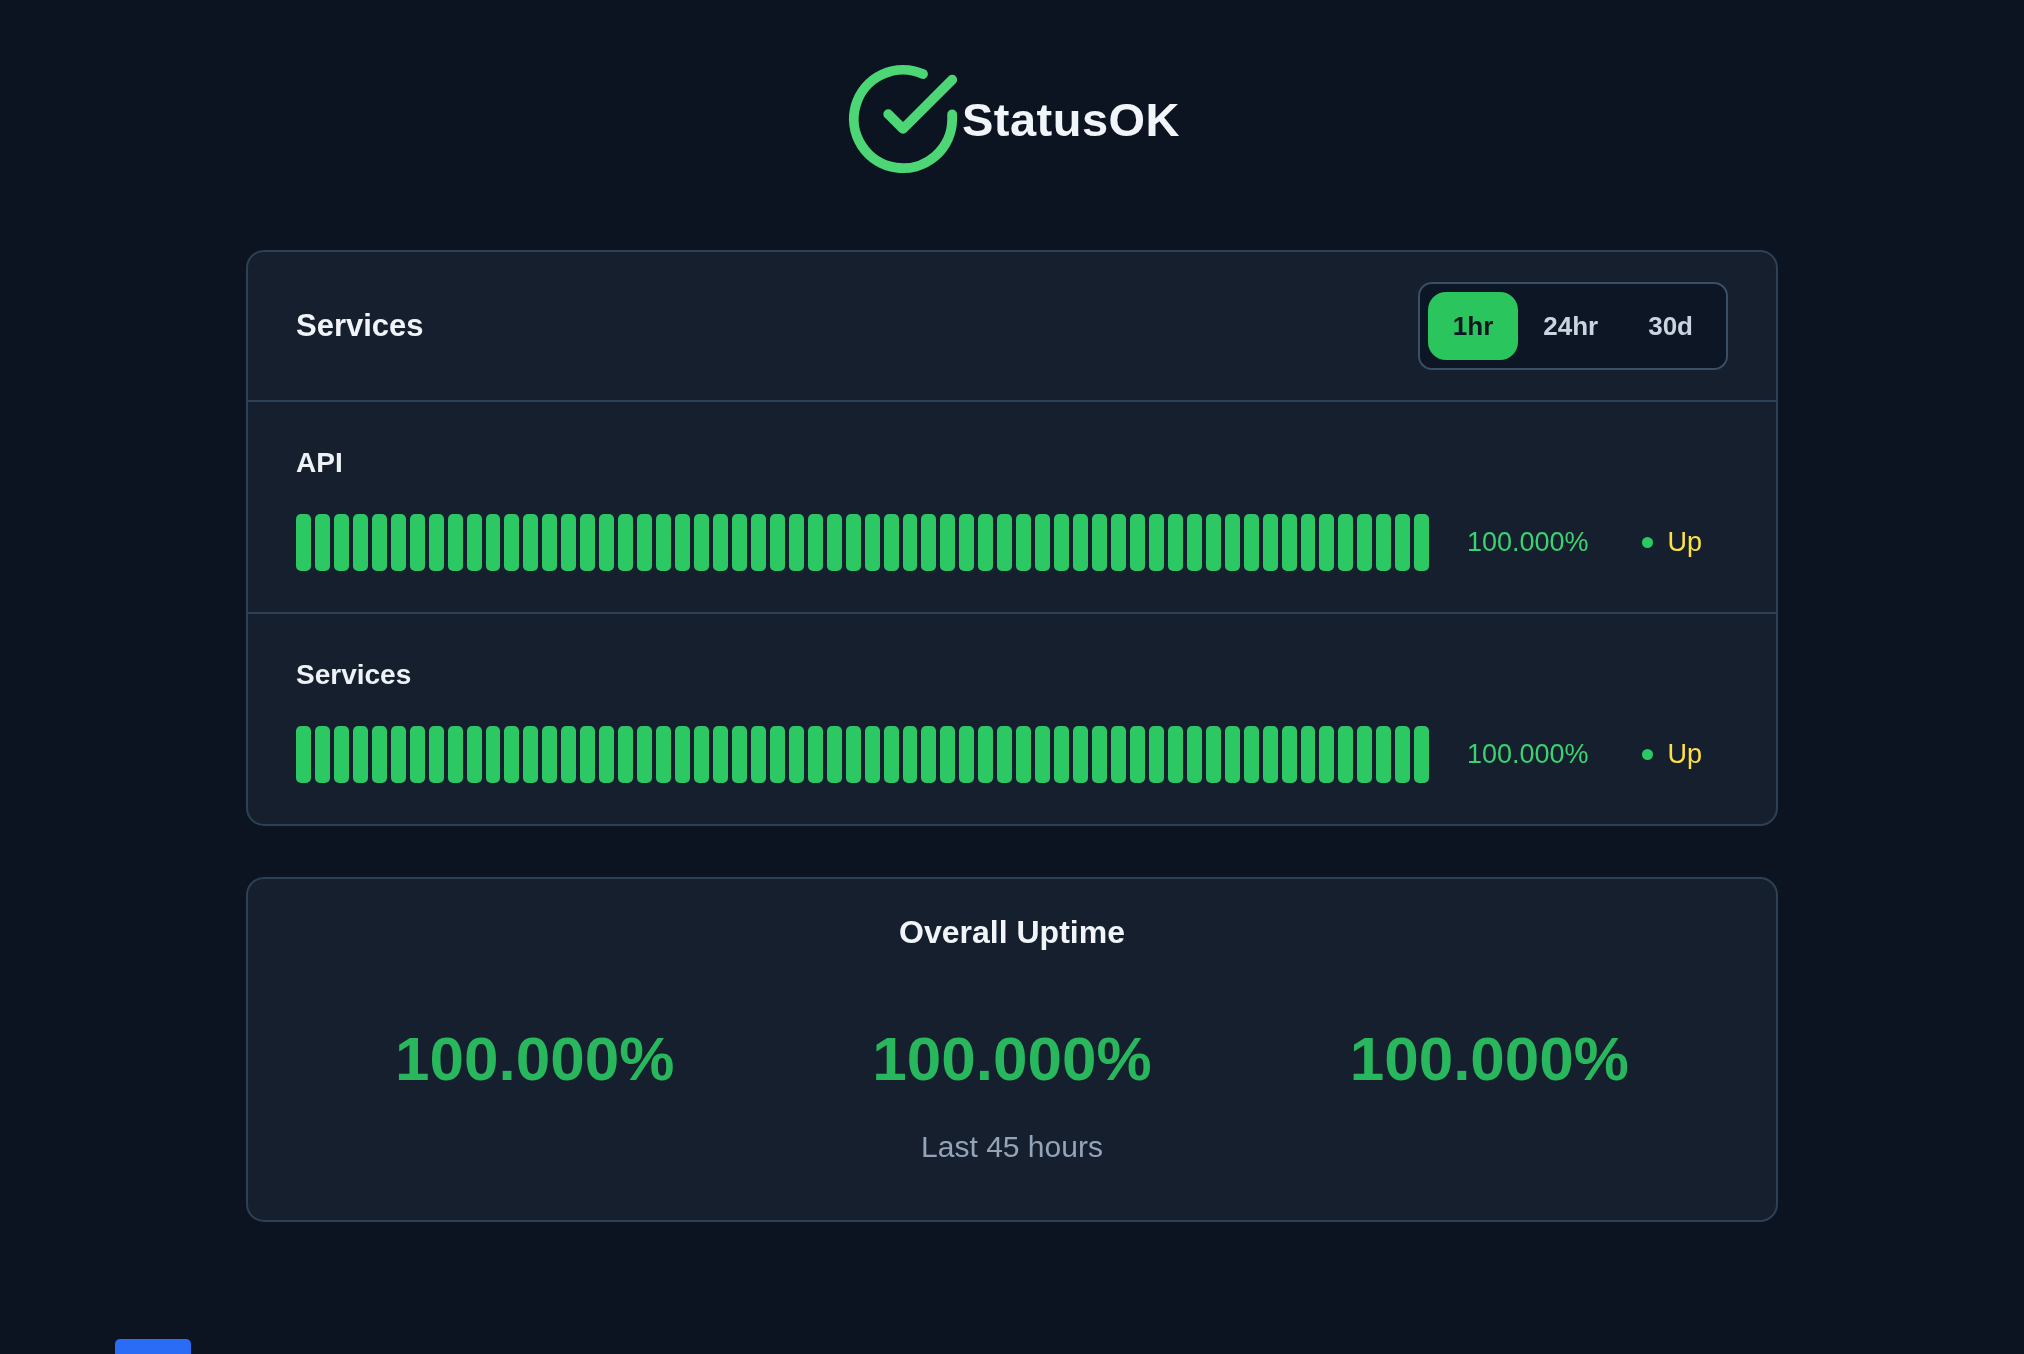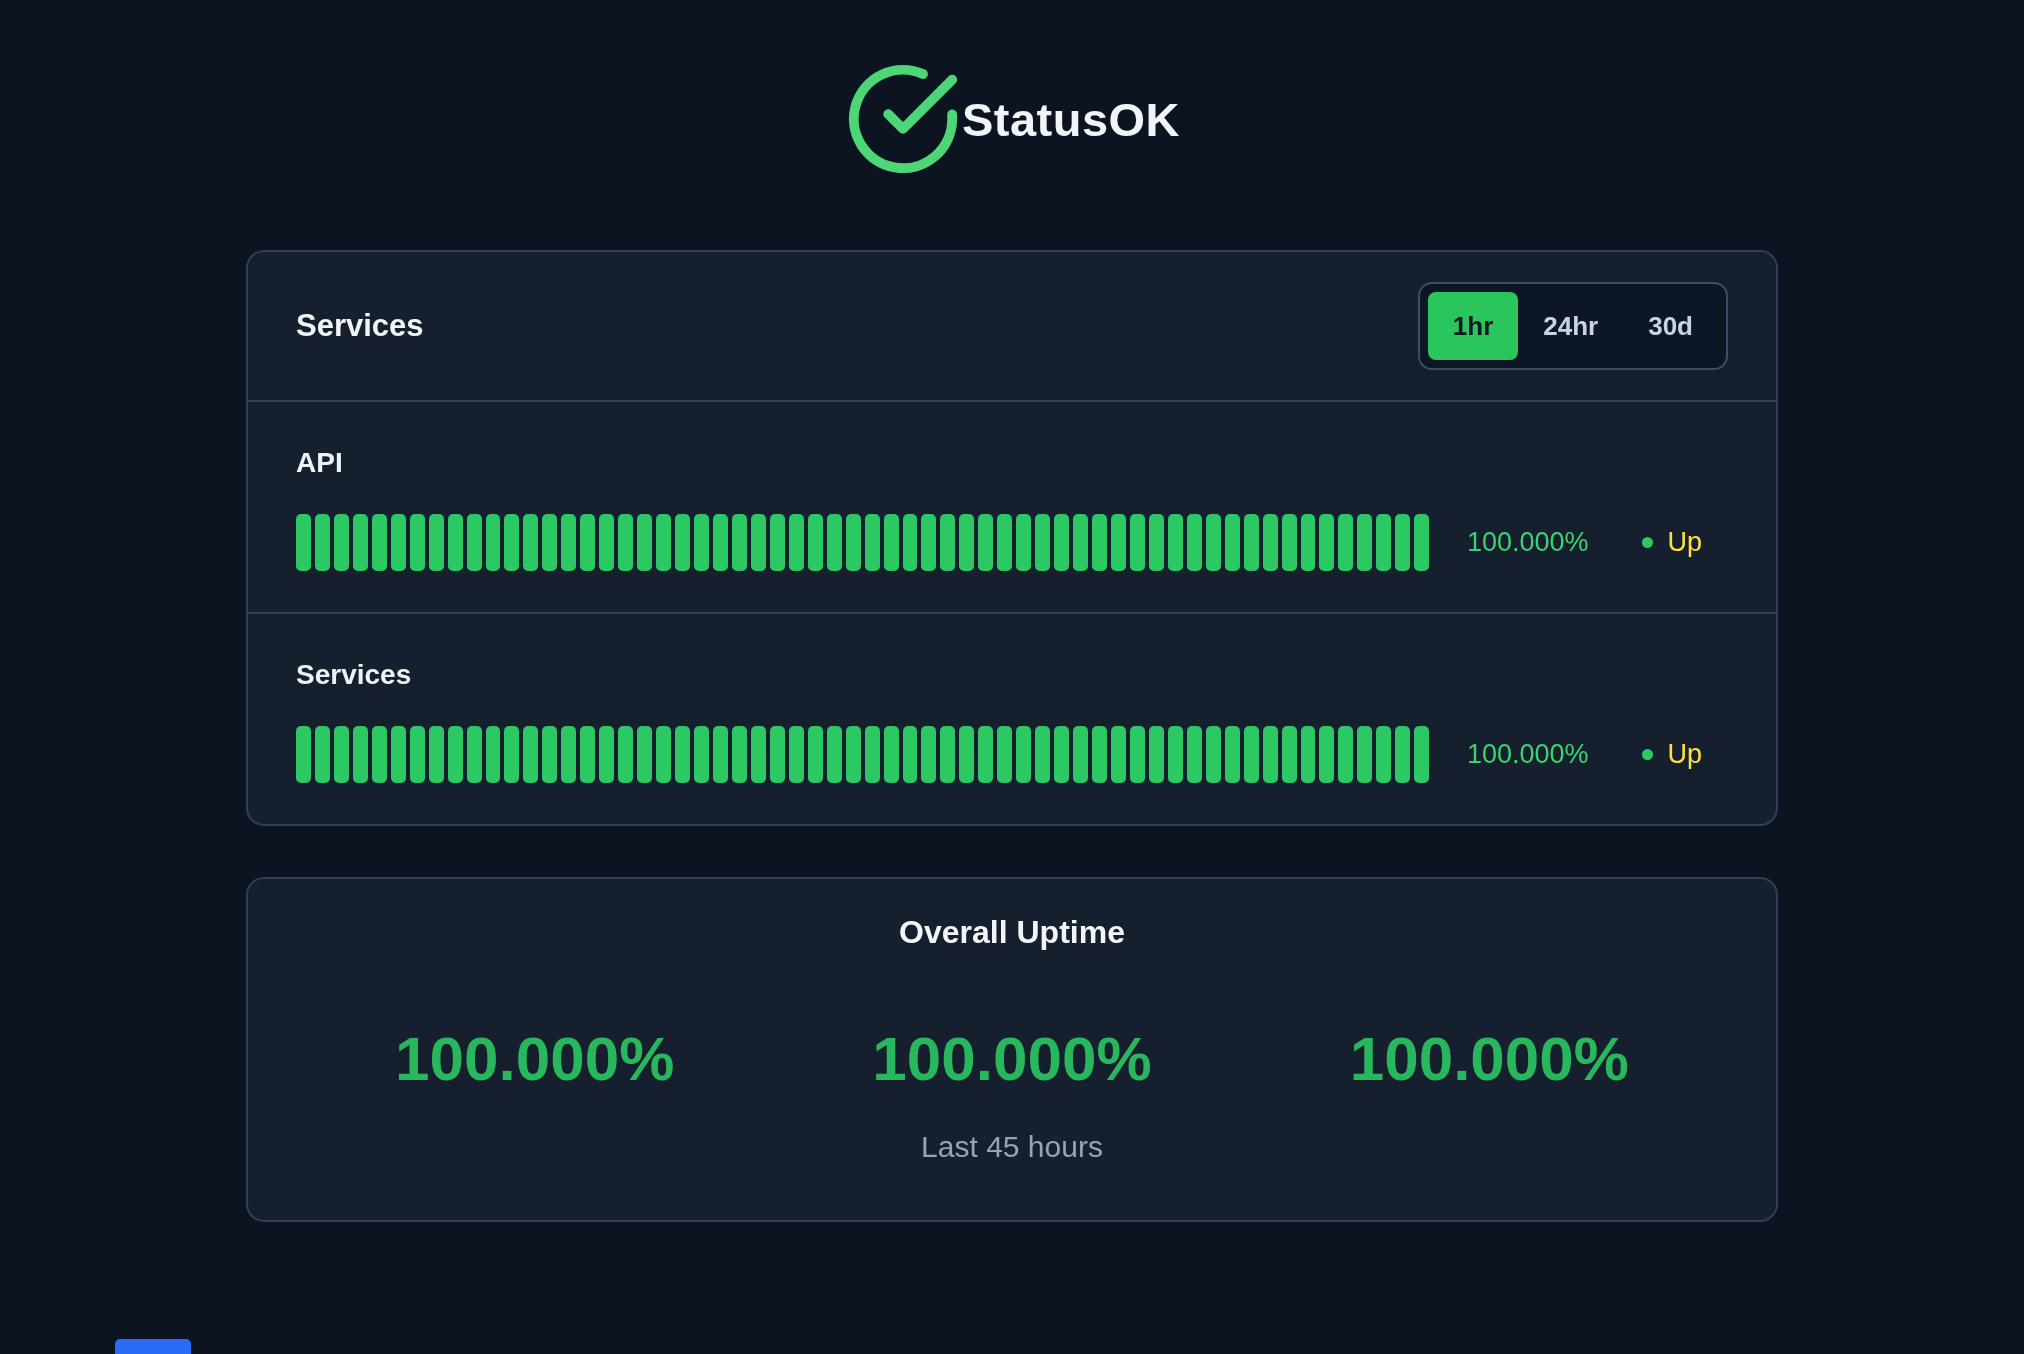--- a/index.html
+++ b/index.html
@@ -63,21 +63,21 @@
   }
   .tbtn {
     border: none;
     background: transparent;
     color: #c9d4e0;
     font-family: inherit;
     font-size: 26px;
     font-weight: 700;
     padding: 0 25px;
     height: 68px;
-    border-radius: 8px;
+    border-radius: 18px;
     cursor: pointer;
   }
   .tbtn.active { background: #2bc55e; color: #0c1624; }
 
   .service-row { padding: 47px 48px 41px; }
   .service-row + .service-row { border-top: 2px solid #2d4055; }
   .service-name {
     font-size: 28px;
     font-weight: 700;
     color: #eef2f7;

